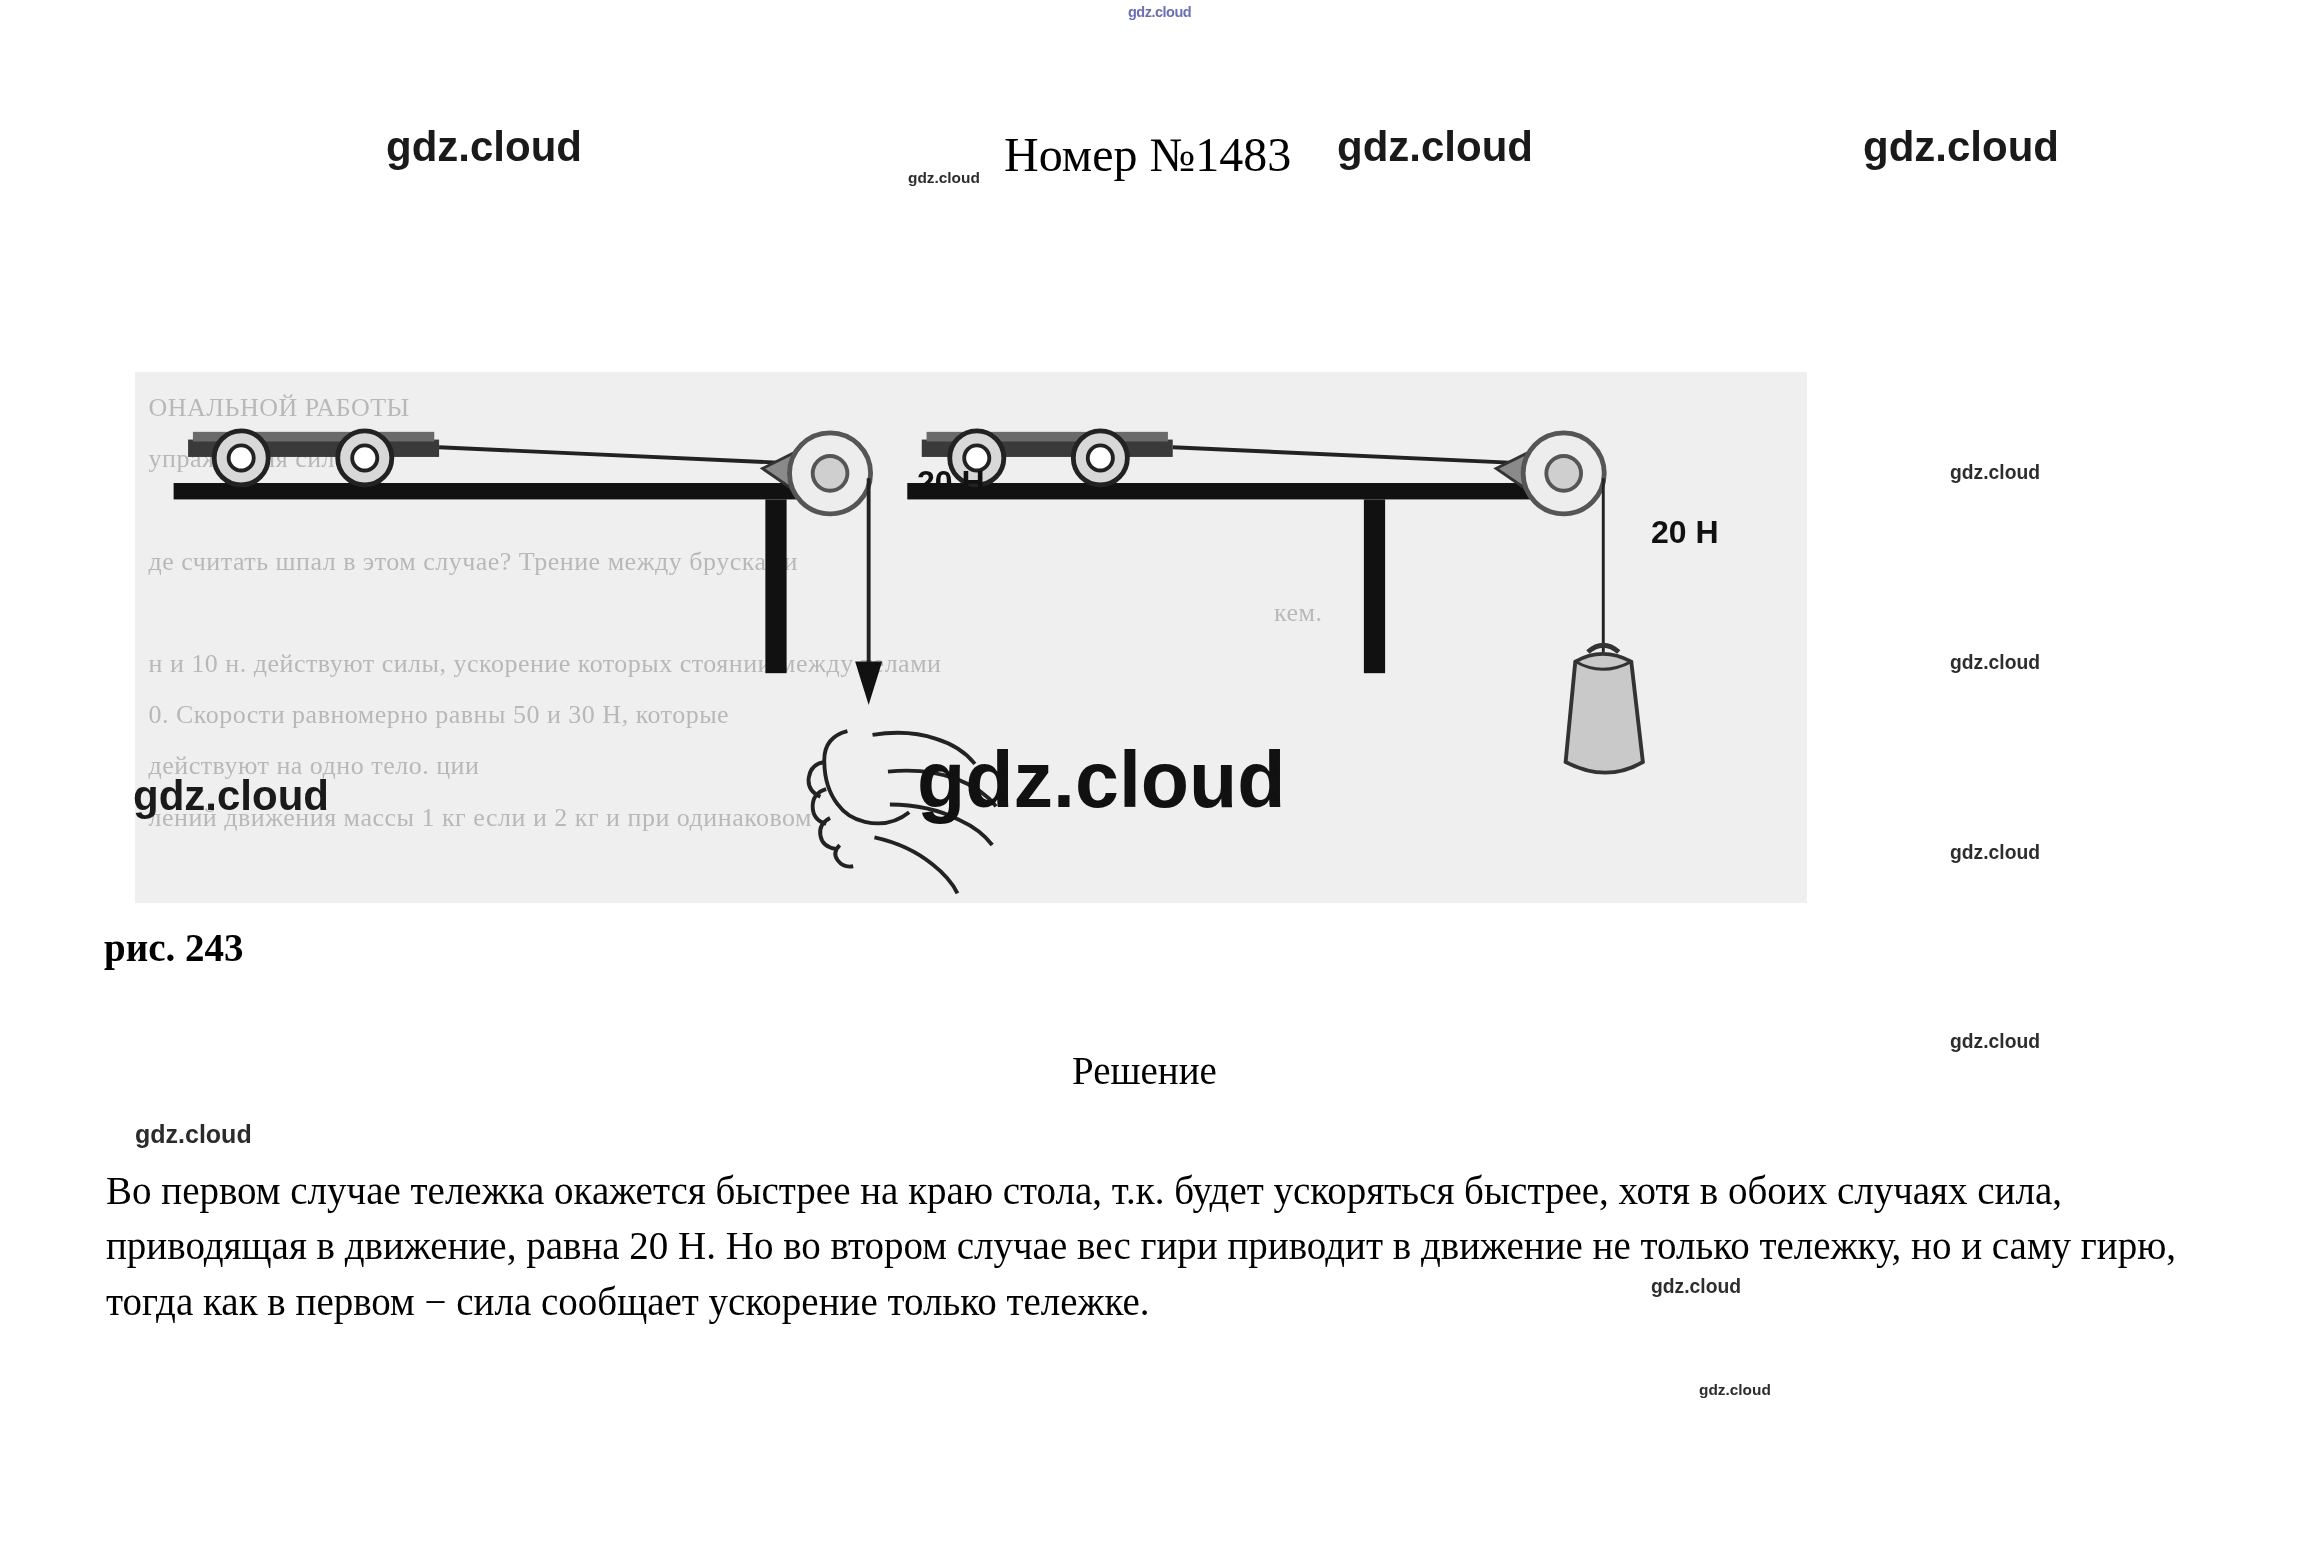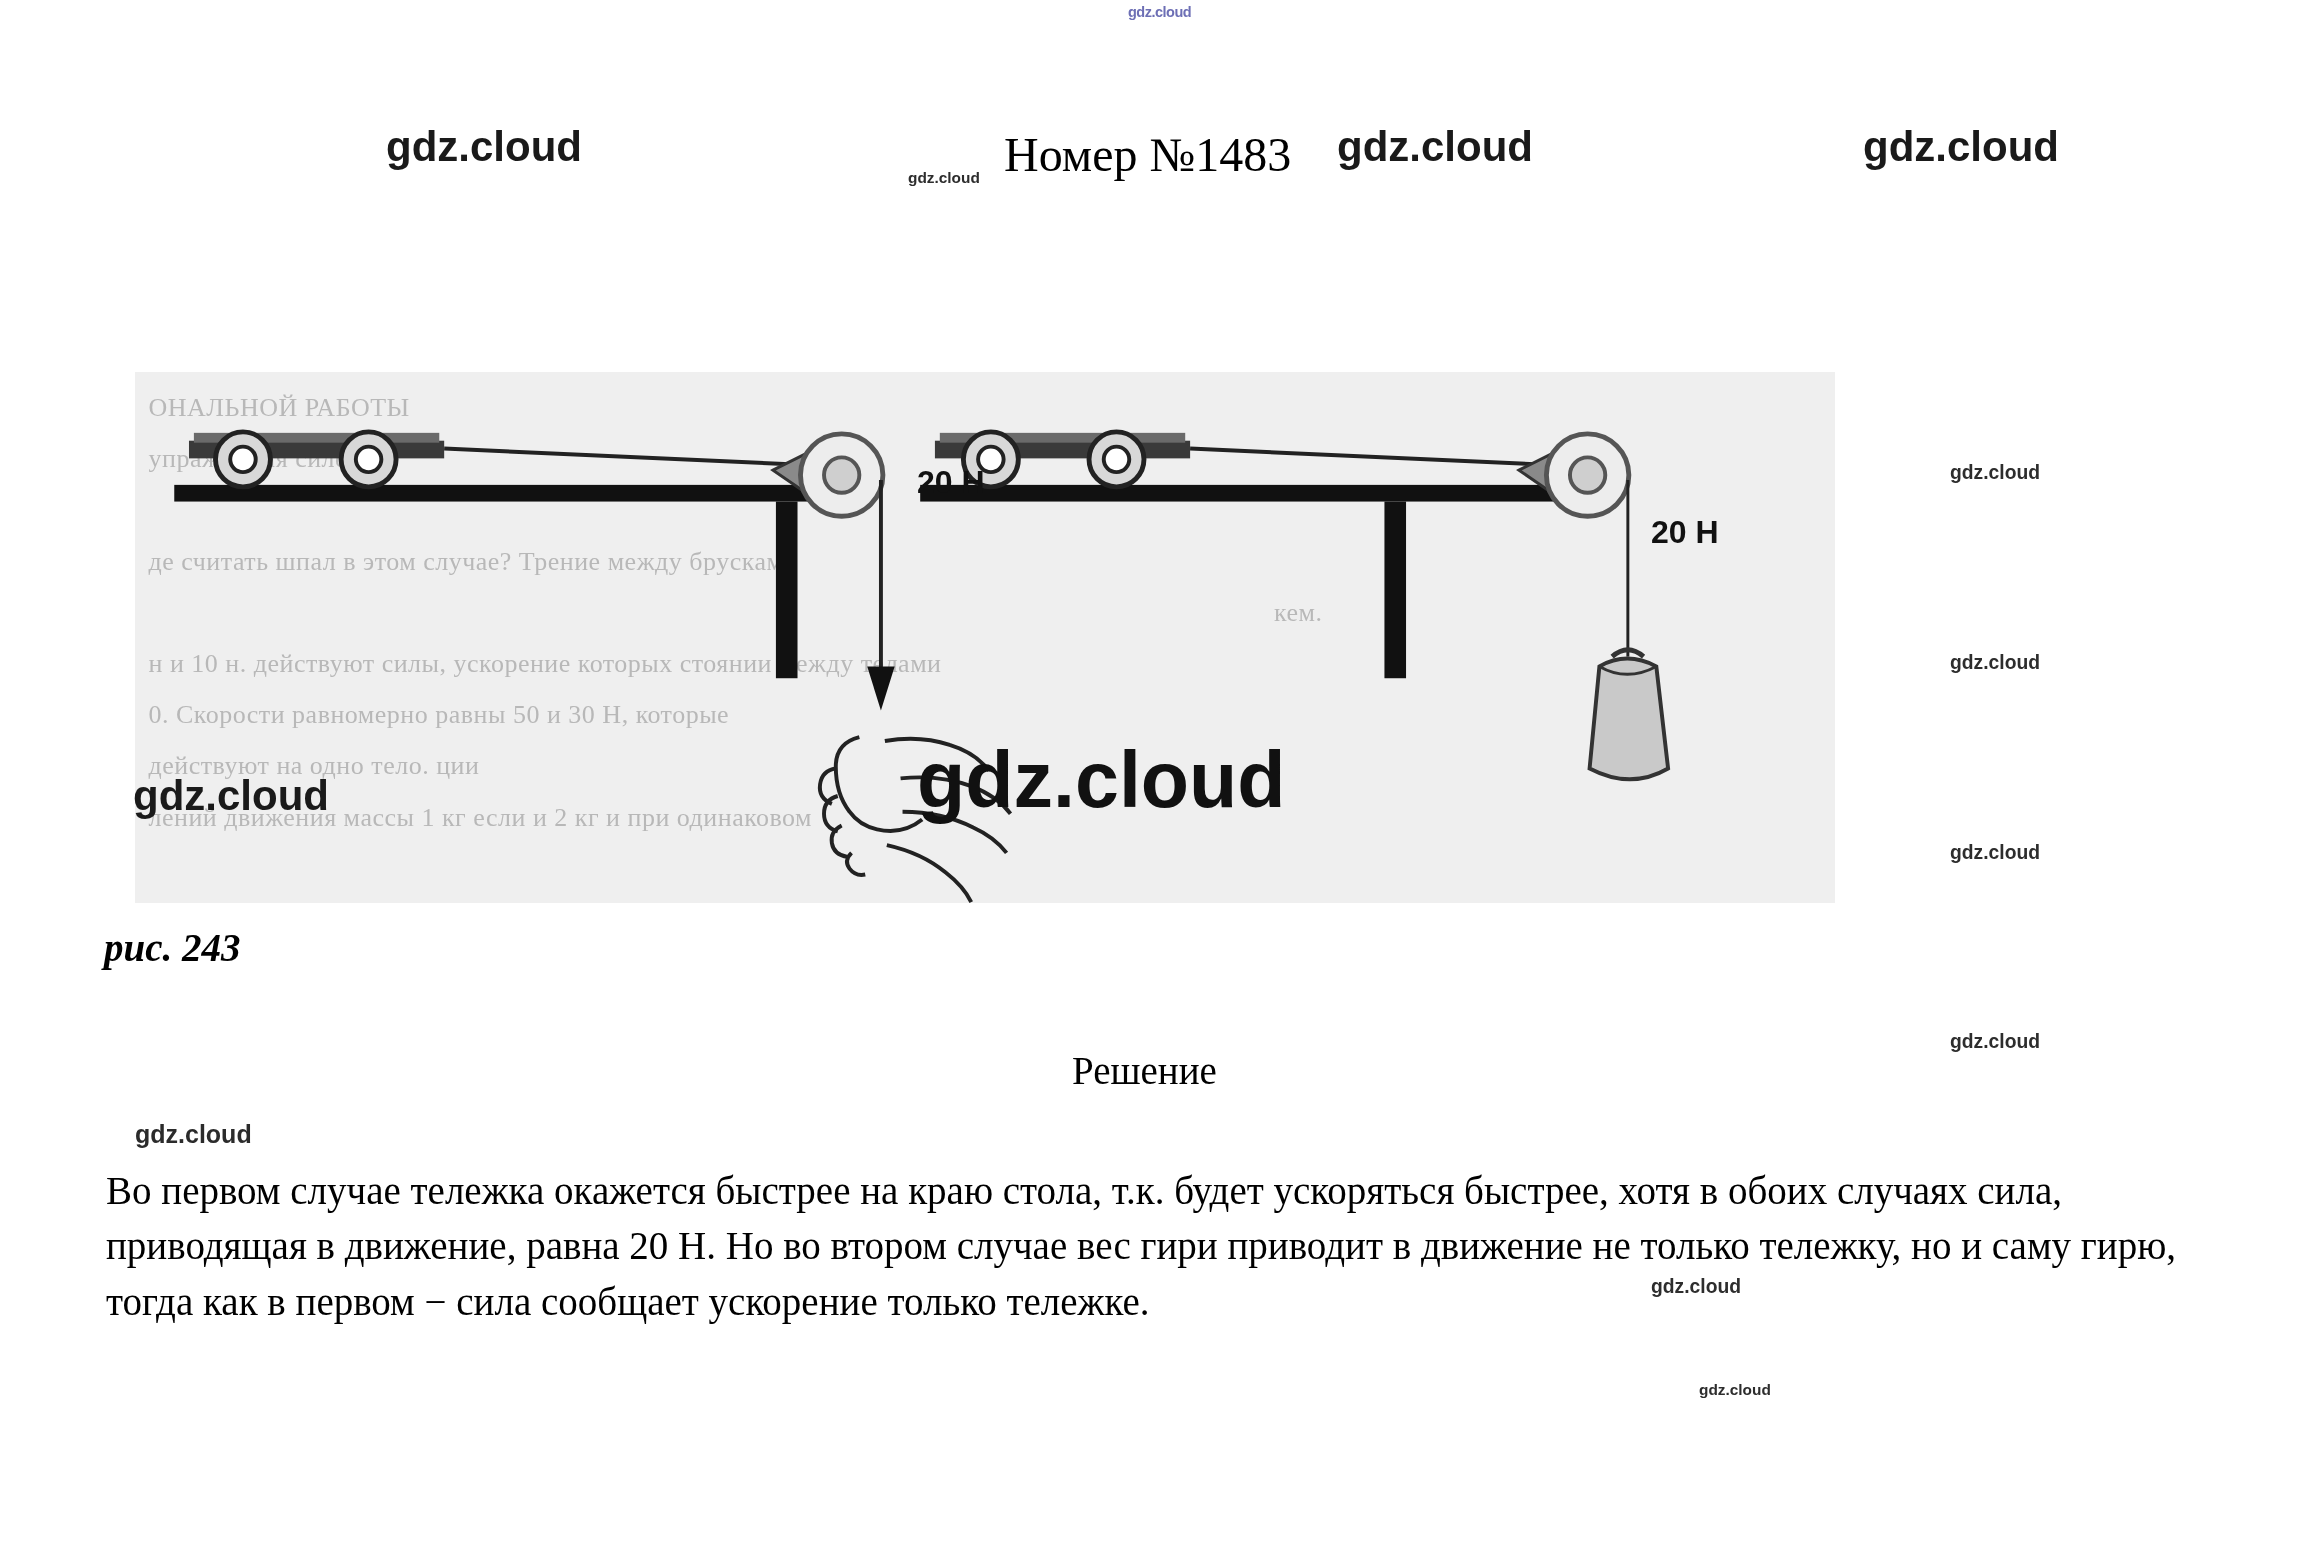--- a/index.html
+++ b/index.html
@@ -80,21 +80,20 @@
 
   
   .figure {
     position: absolute;
     top: 372px;
     left: 135px;
     width: 1672px;
     height: 531px;
     background: #efefef;
     overflow: hidden;
-    padding-left: 28px;
   }
   .fig-bg-text {
     position: absolute;
     font-family: "Liberation Serif", serif;
     color: #b8b8b8;
     font-size: 26px;
     white-space: nowrap;
     letter-spacing: 0.5px;
   }
   .fig-svg {
@@ -107,21 +106,20 @@
     font-weight: bold;
     font-size: 32px;
     color: #111;
     white-space: nowrap;
   }
   .fig-caption {
     position: absolute;
     top: 925px;
     left: 104px;
     font-size: 39px;
-    font-style: italic;
     font-weight: bold;
   }
 
   
   .solution-head {
     position: absolute;
     top: 1048px;
     left: 1072px;
     font-size: 39px;
   }

